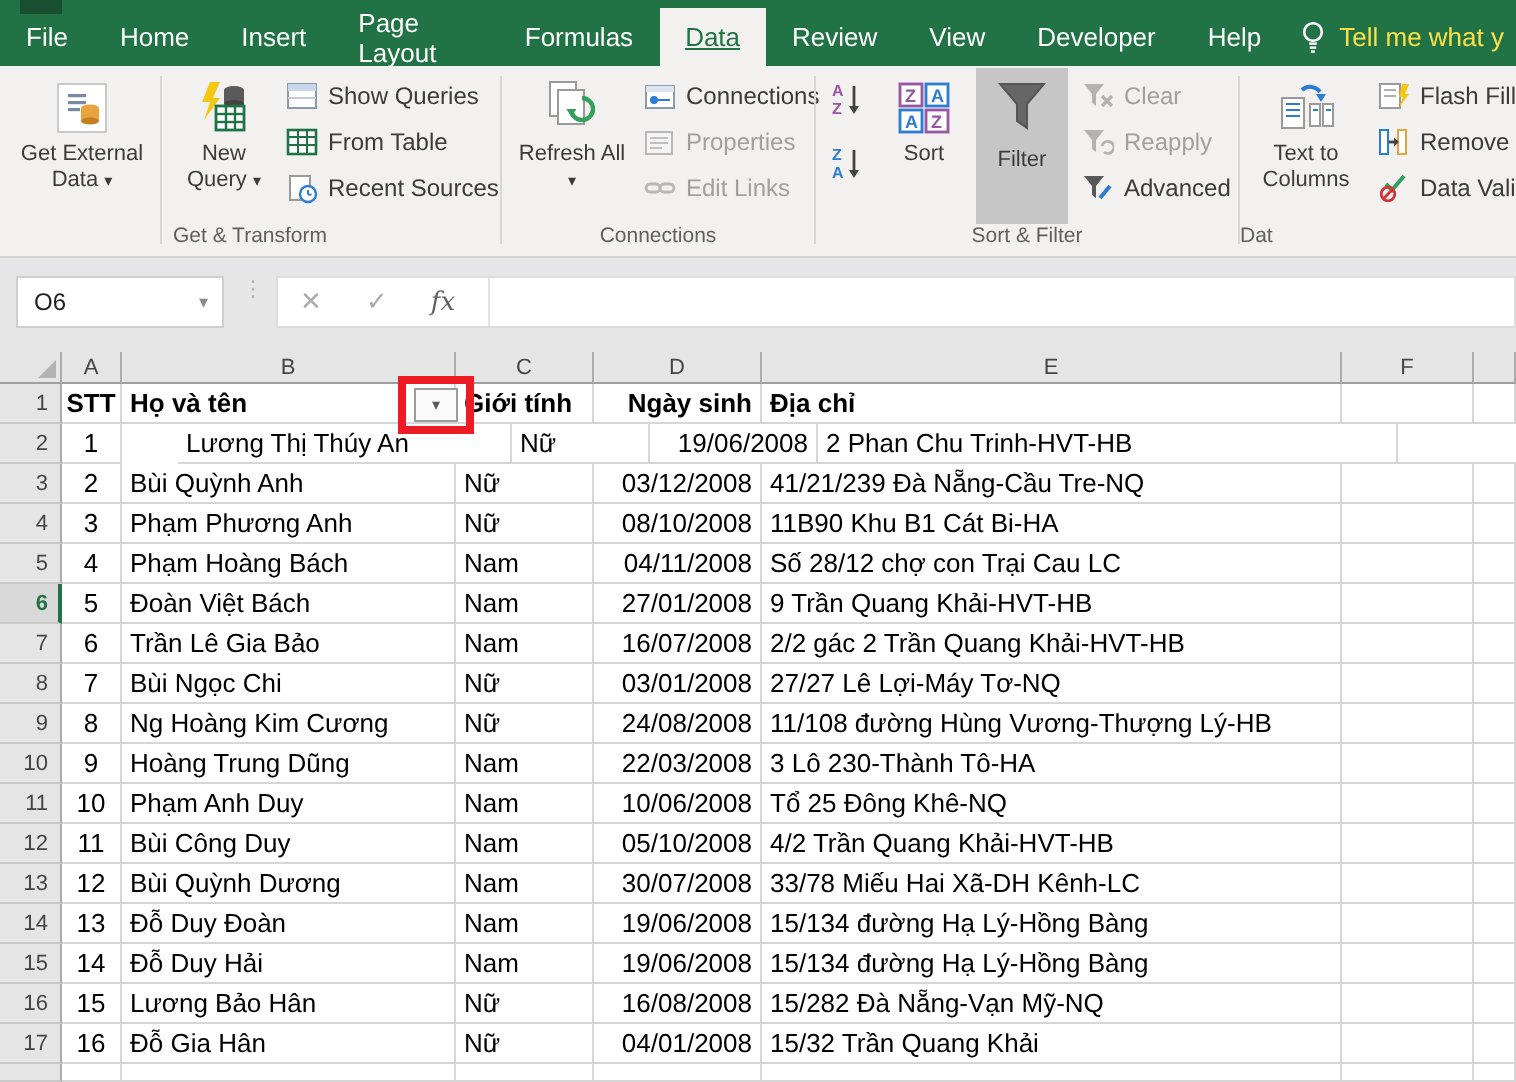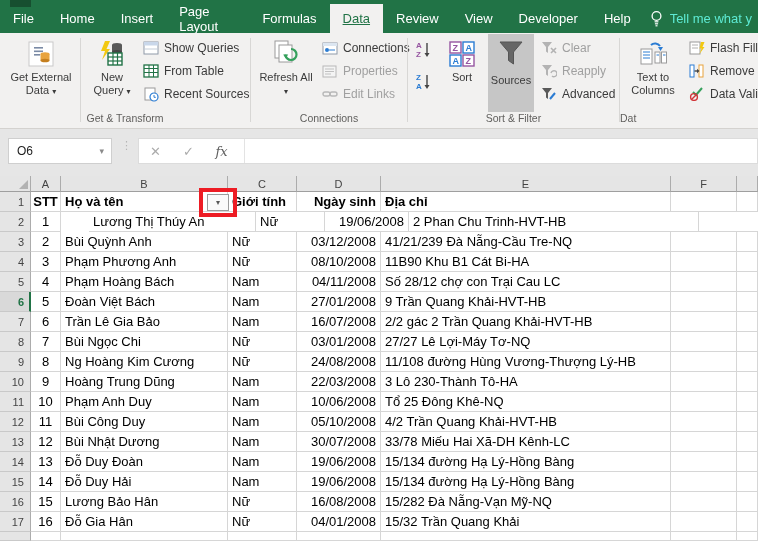--- a/index.html
+++ b/index.html
@@ -7,21 +7,21 @@
     width:758px;height:541px;position:relative;overflow:hidden;
     background:#e6e6e6;
     font-family:"Liberation Sans","DejaVu Sans",sans-serif;
     -webkit-font-smoothing:antialiased;
   }
   
   .tabbar{position:absolute;left:0;top:0;width:758px;height:33px;background:#217346;display:flex;align-items:stretch;}
   .titlebar-frag{position:absolute;left:10px;top:0;width:21px;height:7px;background:#174f30;}
   .tab{color:#fff;font-size:13px;display:flex;align-items:center;padding:0 13px;margin-top:4px;cursor:default;}
   .tab.active{background:#f2f1f0;color:#217346;text-decoration:underline;}
-  .tellme{display:flex;align-items:center;color:#5eead4;font-size:13px;margin-top:4px;padding:0 6px;white-space:nowrap;}
+  .tellme{display:flex;align-items:center;color:#fde047;font-size:13px;margin-top:4px;padding:0 6px;white-space:nowrap;}
   .tellme svg{margin-right:7px;}
   
   .ribbon{position:absolute;left:0;top:33px;width:758px;height:95px;background:#f2f1f0;border-bottom:1px solid #d4d2cf;}
   .grp-label{position:absolute;bottom:3px;left:0;right:0;text-align:center;font-size:10.5px;color:#605f5d;}
   .vdiv{position:absolute;top:5px;height:84px;width:1px;background:#d8d7d5;}
   .bigbtn{position:absolute;top:4px;height:72px;display:flex;flex-direction:column;align-items:center;cursor:default;}
   .bigbtn .bicon{height:34px;display:flex;align-items:center;justify-content:center;}
   .bigbtn .blabel{font-size:11px;color:#3b3b3b;text-align:center;line-height:13px;white-space:pre-line;}
   .bigbtn.active{background:#c6c6c6;}
   .caret{font-size:8px;color:#3b3b3b;}
@@ -237,21 +237,21 @@
           </svg>
       </span>
       <span class="blabel">Sort</span>
     </div>
     <div class="bigbtn active" style="left:80px;width:46px;height:78px;top:1px;">
       <span class="bicon" style="height:40px;">
         <svg width="30" height="28" viewBox="0 0 30 28">
             <polygon points="4,2 26,2 17.5,12 17.5,24 12.5,20.5 12.5,12" fill="#666" stroke="#555"></polygon>
           </svg>
       </span>
-      <span class="blabel">Sources</span>
+      <span class="blabel">Filter</span>
     </div>
     <div class="smcol" style="left:132px;">
       <div class="smbtn disabled">
         <span class="sicon">
             <svg width="16" height="14" viewBox="0 0 16 14">
               <polygon points="1,1 11,1 7,6 7,12 5,10.5 5,6" fill="#b3b3b3"></polygon>
               <line x1="10" y1="7" x2="15" y2="12" stroke="#b3b3b3" stroke-width="1.6"></line>
               <line x1="15" y1="7" x2="10" y2="12" stroke="#b3b3b3" stroke-width="1.6"></line>
             </svg>
           </span>
@@ -479,21 +479,21 @@
         <div class="cell " style="width:167px;">Bùi Công Duy</div>
         <div class="cell " style="width:69px;">Nam</div>
         <div class="cell r" style="width:84px;">05/10/2008</div>
         <div class="cell " style="width:290px;">4/2 Trần Quang Khải-HVT-HB</div>
         <div class="cell " style="width:66px;"></div>
         <div class="cell " style="width:21px;"></div>
       </div>
       <div class="row">
         <div class="stub">13</div>
         <div class="cell c" style="width:30px;">12</div>
-        <div class="cell " style="width:167px;">Bùi Nhật Dương</div>
+        <div class="cell " style="width:167px;">Bùi Quỳnh Dương</div>
         <div class="cell " style="width:69px;">Nam</div>
         <div class="cell r" style="width:84px;">30/07/2008</div>
         <div class="cell " style="width:290px;">33/78 Miếu Hai Xã-DH Kênh-LC</div>
         <div class="cell " style="width:66px;"></div>
         <div class="cell " style="width:21px;"></div>
       </div>
       <div class="row">
         <div class="stub">14</div>
         <div class="cell c" style="width:30px;">13</div>
         <div class="cell " style="width:167px;">Đỗ Duy Đoàn</div>

